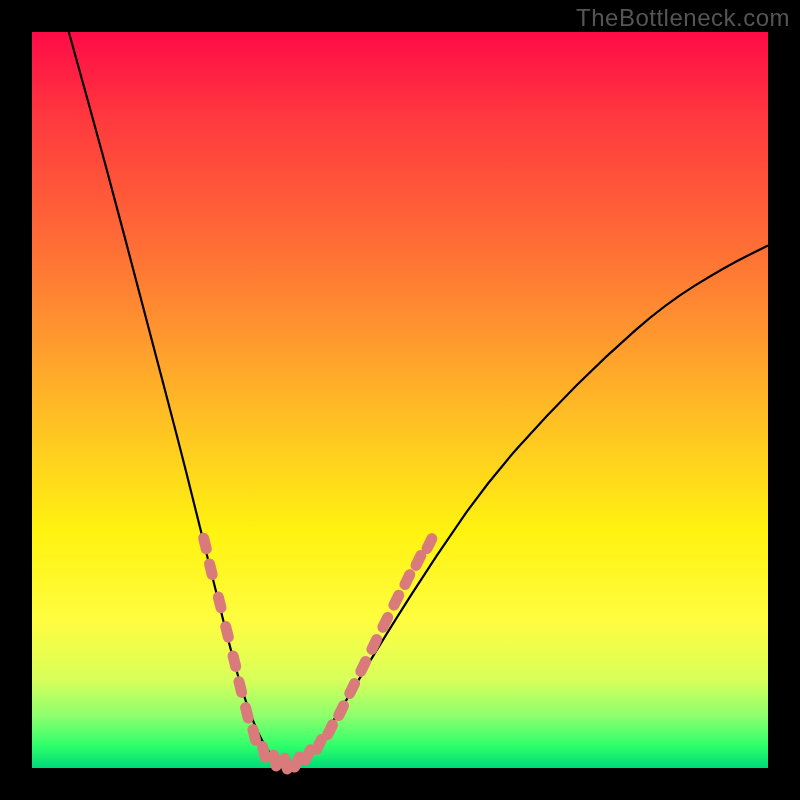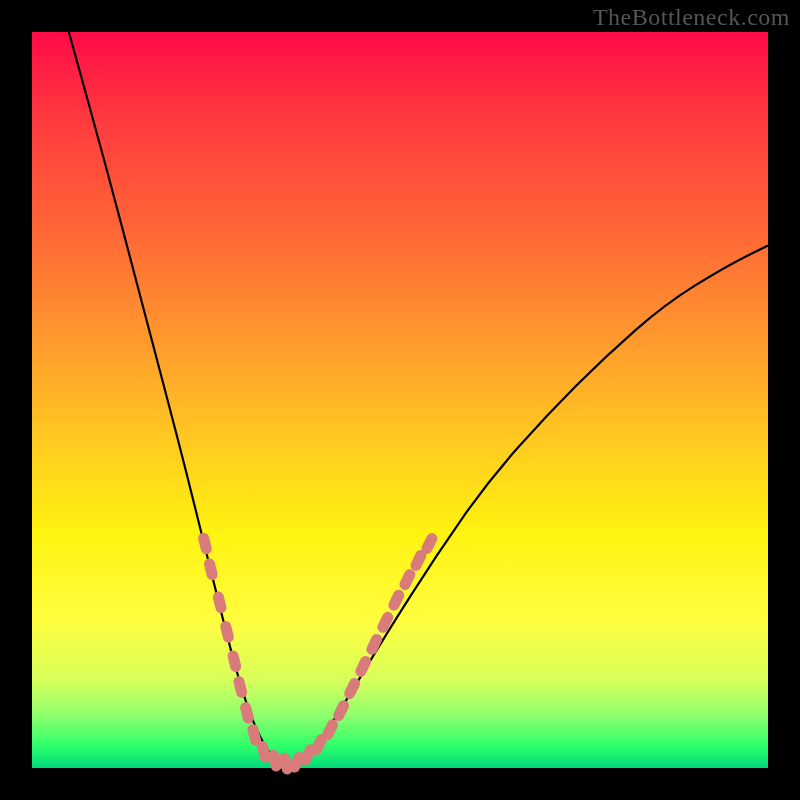--- a/index.html
+++ b/index.html
@@ -9,21 +9,20 @@
     height: 800px;
     background: #000;
     font-family: Arial, Helvetica, sans-serif;
     overflow: hidden;
   }
   .frame {
     position: relative;
     width: 800px;
     height: 800px;
     background: #000;
-    font-family: Liberation Serif, serif;
   }
   .watermark {
     position: absolute;
     top: 4px;
     right: 10px;
     color: #555;
     font-size: 24px;
     font-weight: 500;
     letter-spacing: 0.5px;
     z-index: 5;

